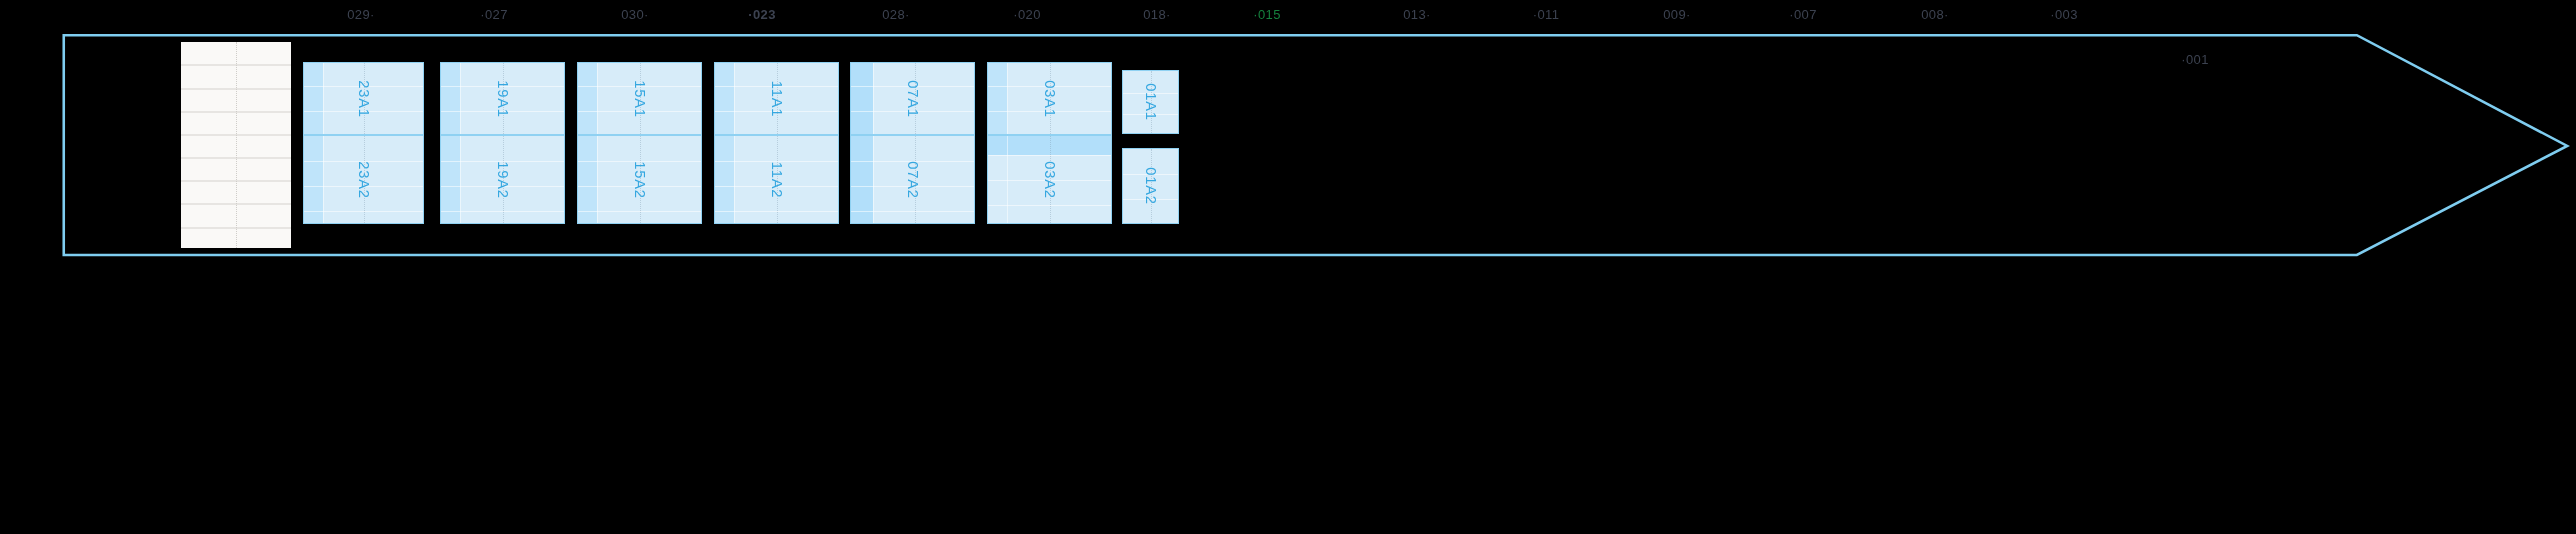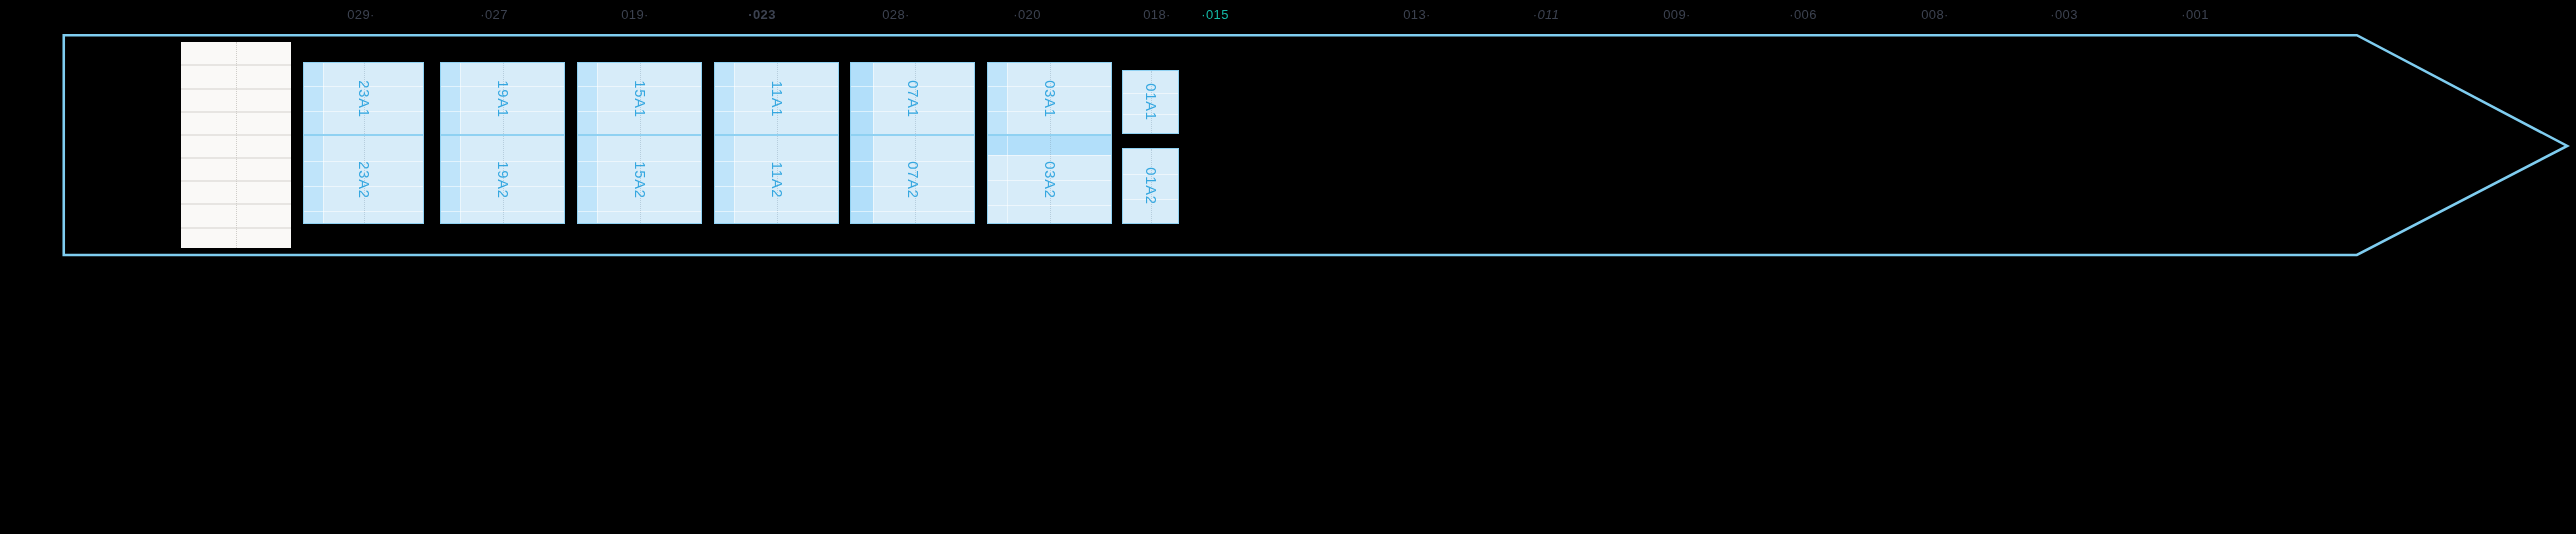--- a/index.html
+++ b/index.html
@@ -80,33 +80,33 @@
   .hold .centerline{border-left:1.7px dotted #cfcdc9;}
 </style>
 </head>
 <body style="background: rgb(0, 0, 0);">
 
 <div id="stage">
 
   <div id="ruler">
       <span class="ruler-tick" style="left: 361px; color: rgb(60, 66, 80);">029·</span>
       <span class="ruler-tick" style="left: 494px; color: rgb(60, 66, 80);">·027</span>
-      <span class="ruler-tick" style="left: 635px; color: rgb(60, 66, 80);">019·</span>
+      <span class="ruler-tick" style="left: 635px; color: rgb(60, 66, 80);">030·</span>
       <span class="ruler-tick" style="left: 762px; color: rgb(60, 66, 80); font-weight: bold;">·023</span>
       <span class="ruler-tick" style="left: 896px; color: rgb(60, 66, 80);">028·</span>
       <span class="ruler-tick" style="left: 1027px; color: rgb(60, 66, 80);">·020</span>
       <span class="ruler-tick" style="left: 1157px; color: rgb(60, 66, 80);">018·</span>
-      <span class="ruler-tick" style="left: 1215px; color: #14b8a6;">·015</span>
+      <span class="ruler-tick" style="left: 1267px; color: #15803d;">·015</span>
       <span class="ruler-tick" style="left: 1417px; color: rgb(60, 66, 80);">013·</span>
-      <span class="ruler-tick" style="left: 1546px; color: rgb(60, 66, 80); font-style: italic;">·011</span>
+      <span class="ruler-tick" style="left: 1546px; color: rgb(60, 66, 80);">·011</span>
       <span class="ruler-tick" style="left: 1677px; color: rgb(60, 66, 80);">009·</span>
-      <span class="ruler-tick" style="left: 1803px; color: rgb(60, 66, 80);">·006</span>
+      <span class="ruler-tick" style="left: 1803px; color: rgb(60, 66, 80);">·007</span>
       <span class="ruler-tick" style="left: 1935px; color: rgb(60, 66, 80);">008·</span>
       <span class="ruler-tick" style="left: 2064px; color: rgb(60, 66, 80);">·003</span>
-      <span class="ruler-tick" style="left: 2195px; color: rgb(60, 66, 80);">·001</span>
+      <span class="ruler-tick" style="left: 2195px; color: rgb(60, 66, 80); margin-top: 45px;">·001</span>
     </div>
 
   <svg id="hull" viewBox="0 0 3000 622" width="2576" height="534">
     <polyline points="74,41 2745,41 2990,170 2745,297 74,297 74,41" fill="none" stroke="#7fcdf0" stroke-width="3" stroke-linejoin="miter" stroke-linecap="square"></polyline>
   </svg>
 
   <div id="bays">
 
     <div class="hold" style="left: 181px; top: 42px; width: 110px; height: 206px; background: rgb(250, 249, 247);">
       <div class="rowline" style="top:22px;"></div>

